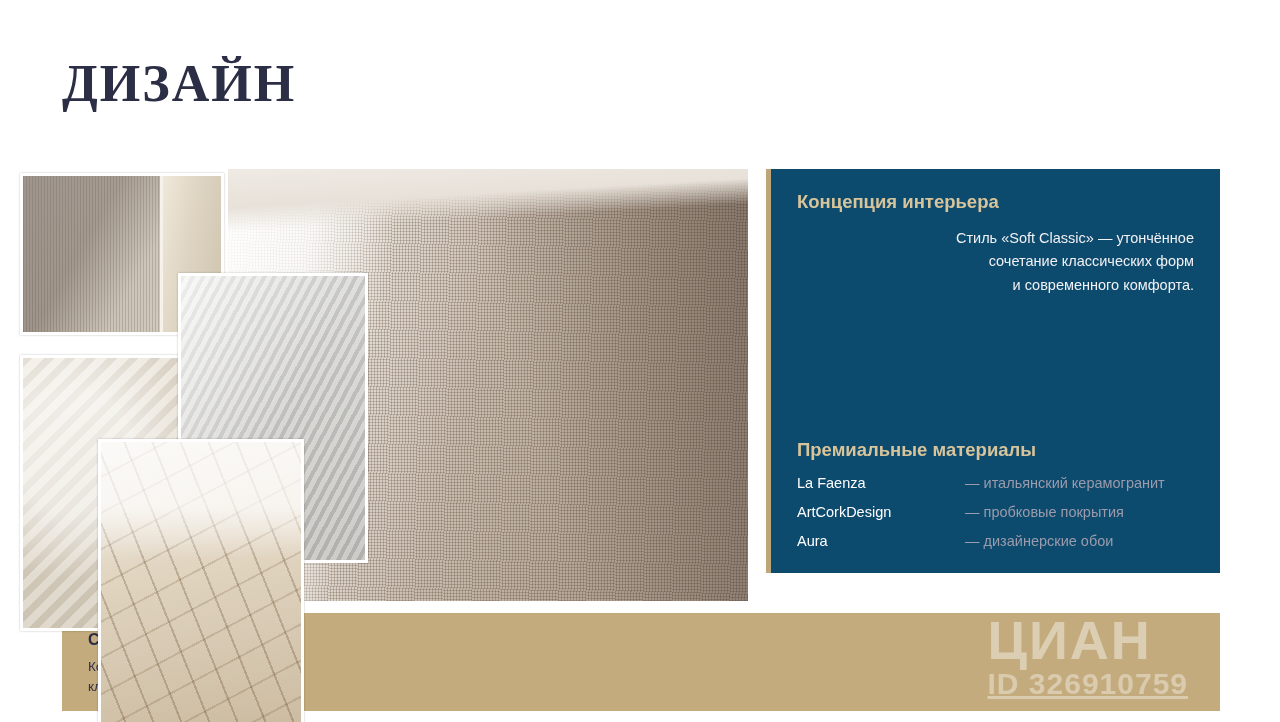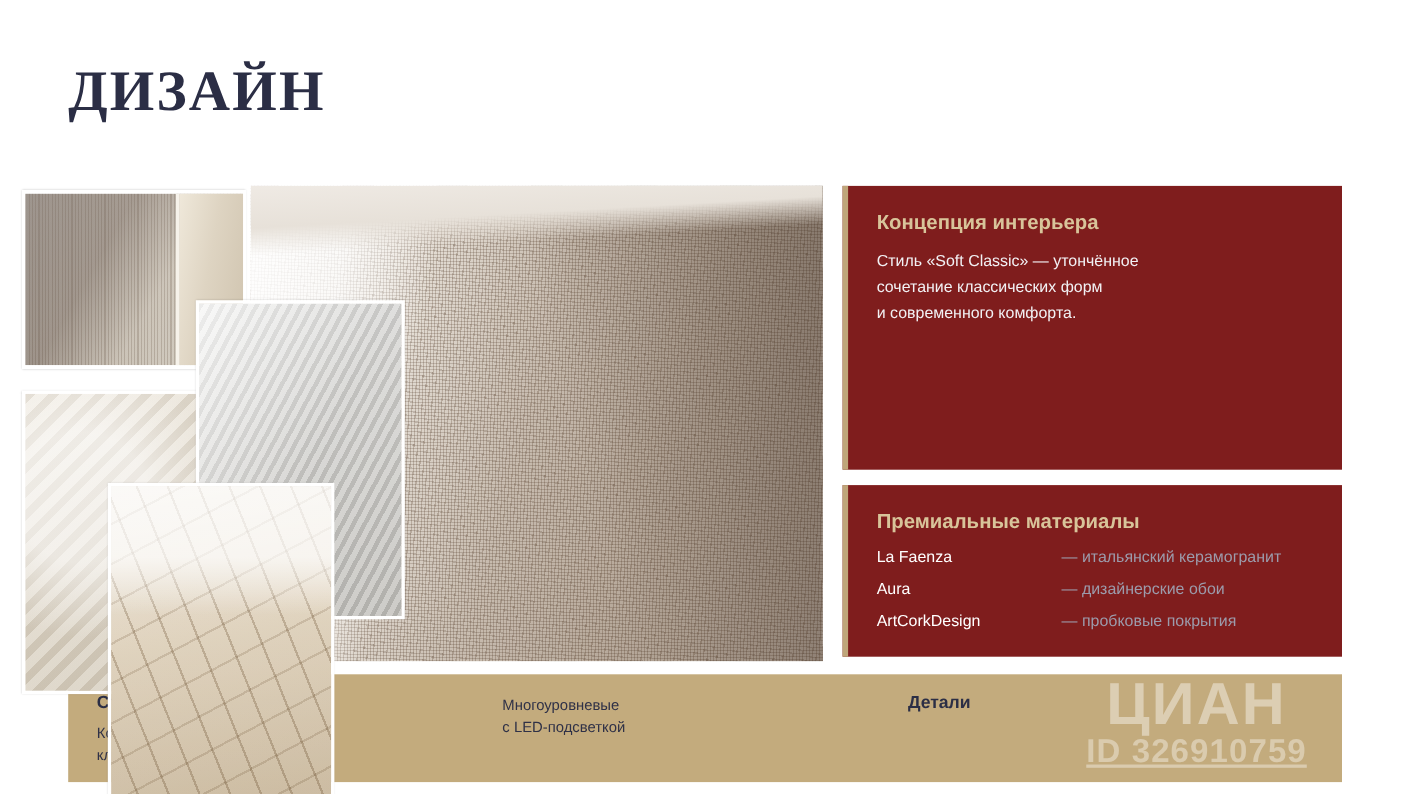--- a/index.html
+++ b/index.html
@@ -124,28 +124,28 @@
       linear-gradient(180deg, rgba(255,255,255,0.70) 0 22%, rgba(255,255,255,0) 40%),
       repeating-linear-gradient(68deg, rgba(120,98,74,0.30) 0 2px, rgba(255,255,255,0.12) 2px 26px),
       repeating-linear-gradient(-28deg, rgba(120,98,74,0.22) 0 2px, rgba(255,255,255,0.10) 2px 32px),
       linear-gradient(170deg, #efe9df 0%, #d8c8ae 45%, #bda887 100%);
     z-index: 4;
   }
 
   
   .panel {
     position: absolute;
-    background: #7f1d1d;
+    background: #0c4a6e;
     color: #ffffff;
     border-left: 5px solid #bfa67a;
     box-sizing: border-box;
     padding: 22px 26px 20px 26px;
   }
   .panel-concept { left: 766px; top: 148px; width: 454px; height: 258px; }
-  .panel-materials { left: 766px; top: 420px; width: 454px; height: 156px; }
+  .panel-materials { left: 766px; top: 396px; width: 454px; height: 156px; }
 
   .panel-title {
     font-size: 18.5px;
     font-weight: bold;
     color: #d8c49a;
     margin: 0 0 14px 0;
   }
   .panel-par {
     font-size: 14.5px;
     line-height: 1.62;
@@ -195,21 +195,21 @@
     color: #2f3147;
     margin: 0;
     white-space: pre-line;
   }
 
   
   .watermark {
     position: absolute;
     right: 92px;
     bottom: 44px;
-    text-align: center;
+    text-align: left;
     pointer-events: none;
     z-index: 9;
   }
   .wm-logo {
     font-family: "Liberation Sans", sans-serif;
     font-size: 54px;
     font-weight: bold;
     color: rgba(255,255,255,0.42);
     letter-spacing: 2px;
     line-height: 1;
@@ -237,54 +237,51 @@
   <div class="collage">
     <div class="photo photo-wall"></div>
     <div class="photo photo-a framed"></div>
     <div class="photo photo-c framed"></div>
     <div class="photo photo-b framed"></div>
     <div class="photo photo-d framed"></div>
   </div>
 
   <div class="panel panel-concept">
     <h2 class="panel-title">Концепция интерьера</h2>
-    <p class="panel-par" style="white-space:pre-line;">Стиль «Soft Classic» — утончённое
+    <p class="panel-par" style="white-space:pre-line;text-align:right;">Стиль «Soft Classic» — утончённое
 сочетание классических форм
 и современного комфорта.</p>
   </div>
 
   <div class="panel panel-materials">
     <h2 class="panel-title">Премиальные материалы</h2>
 
     <div class="mat-row">
       <span class="mat-name">La Faenza</span>
       <span class="mat-desc">— итальянский керамогранит</span>
     </div>
     <div class="mat-row">
+      <span class="mat-name">ArtCorkDesign</span>
+      <span class="mat-desc">— пробковые покрытия</span>
+    </div>
+    <div class="mat-row">
       <span class="mat-name">Aura</span>
       <span class="mat-desc">— дизайнерские обои</span>
-    </div>
-    <div class="mat-row">
-      <span class="mat-name">ArtCorkDesign</span>
-      <span class="mat-desc">— пробковые покрытия</span>
     </div>
   </div>
 
   <div class="footer-bar">
     <div class="feature">
       <p class="feature-title">Стены</p>
       <p class="feature-text">Комбинация обоев,
 классическая лепнина</p>
     </div>
     <div class="feature">
-      <p class="feature-text">Многоуровневые
-с LED-подсветкой</p>
     </div>
     <div class="feature">
-      <p class="feature-title">Детали</p>
     </div>
   </div>
 
   <div class="watermark">
     <div class="wm-logo">ЦИАН</div>
     <div class="wm-id">ID 326910759</div>
   </div>
 
 </div>
 

